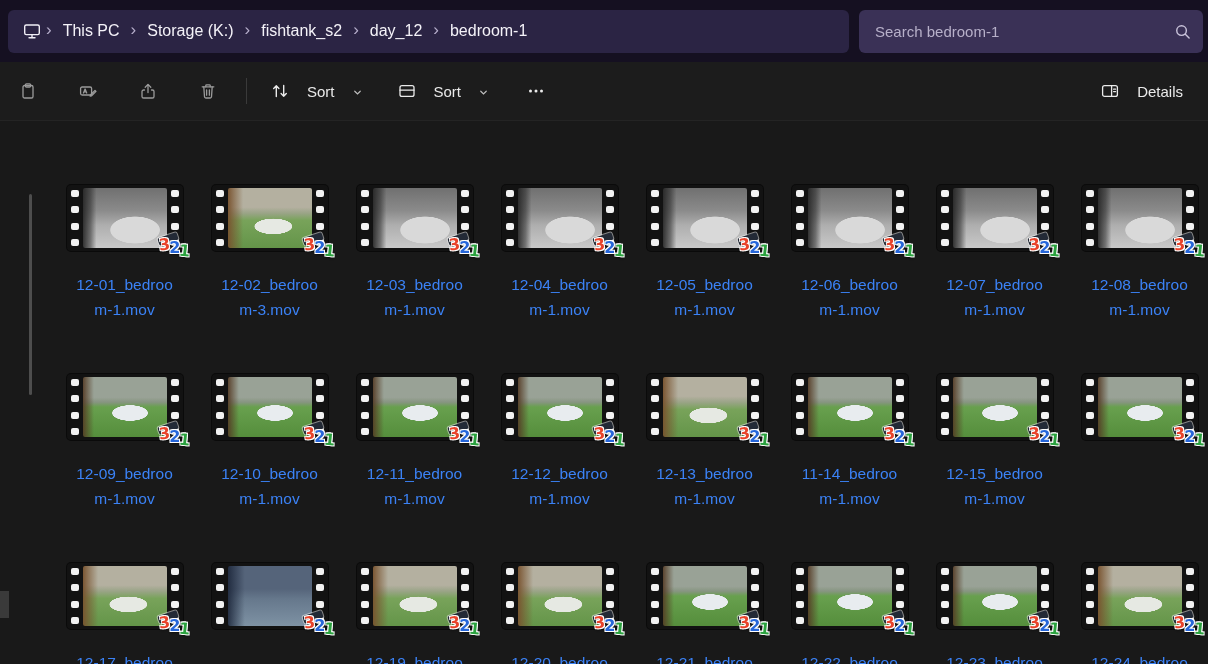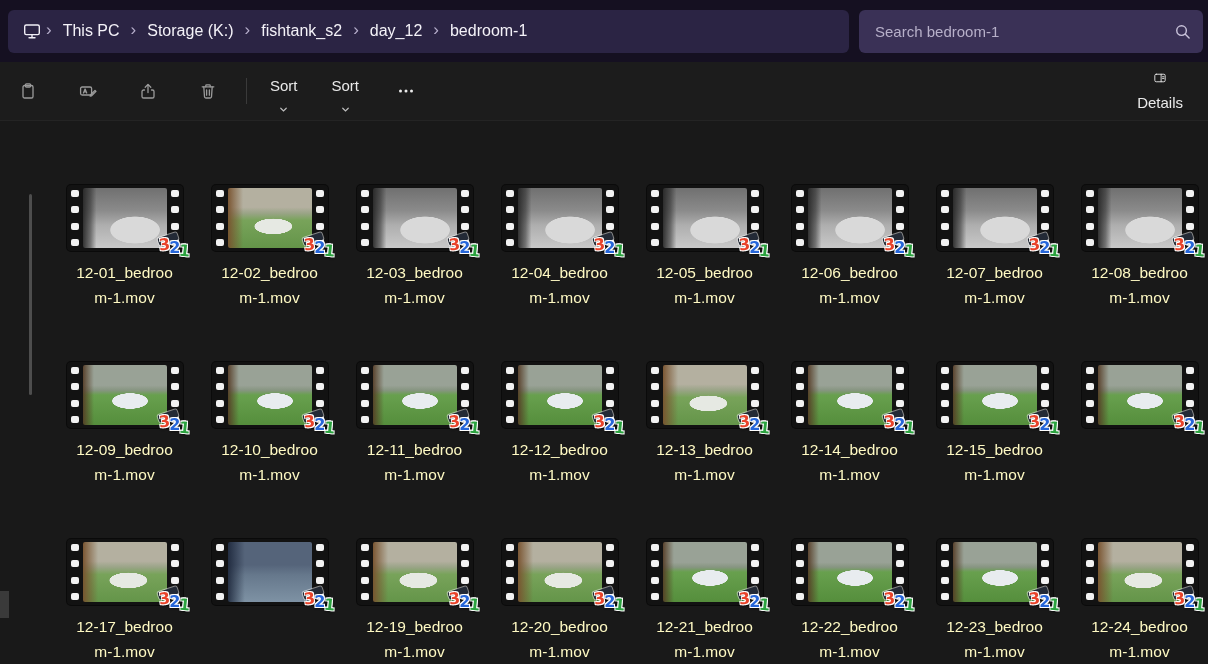--- a/index.html
+++ b/index.html
@@ -12,21 +12,21 @@
   .crumb{color:#f4f2f8;font-size:16px;padding:5px 9px;border-radius:4px;white-space:nowrap;cursor:default;}
   .crumb-sep{color:#b6aecb;font-size:17px;padding:0 2px;transform:translateY(-1px);}
   .pc-icon{display:flex;align-items:center;margin-left:4px;color:#f0eef6;}
   .search{width:344px;height:43px;background:#3a3156;border-radius:6px;display:flex;align-items:center;padding:0 12px 0 14px;box-sizing:border-box;}
   .search input{flex:1;background:transparent;border:0;outline:0;color:#22c55e;font-size:15px;font-family:inherit;min-width:0;}
   .search input::placeholder{color:#b7b0c9;opacity:1;}
   .search-icon{color:#c9c3da;display:flex;align-items:center;margin-left:8px;}
 
   
   .toolbar{height:59px;background:#1c1c1c;border-bottom:1px solid #242424;display:flex;align-items:center;padding:0 14px 0 6px;box-sizing:border-box;}
-  .tool-btn{height:40px;border:0;background:transparent;border-radius:5px;display:flex;align-items:center;justify-content:center;gap:9px;color:#eaeaea;font-size:15px;font-family:inherit;cursor:default;flex-direction:column;}
+  .tool-btn{height:40px;border:0;background:transparent;border-radius:5px;display:flex;align-items:center;justify-content:center;gap:17px;color:#eaeaea;font-size:15px;font-family:inherit;cursor:default;}
   .tool-btn.icon-only{width:44px;padding:0;color:#9b9b9b;margin-right:16px;}
   .tool-btn.labelled{padding:0 11px;}
   .chev{color:#bdbdbd;display:flex;align-items:center;transform:translateY(1px);}
   .sep{width:1px;height:26px;background:#3a3a3a;margin:0 12px 0 0;}
   .spacer{flex:1;}
   svg{display:block;}
 
   
   .main{position:relative;height:542px;}
   .nav-scrollbar{position:absolute;left:29px;top:9px;width:3px;height:201px;background:#4d4d4d;border-radius:2px;}
@@ -60,21 +60,21 @@
 
   
   .clapper{position:absolute;right:-7px;bottom:-5px;display:flex;z-index:2;font-weight:800;font-size:16px;line-height:1;font-family:"DejaVu Sans",sans-serif;letter-spacing:-1px;}
   .clapper::before{content:"";position:absolute;left:-1px;top:-5px;width:20px;height:8px;background:#232a36;transform:rotate(-18deg);border-radius:2px;box-shadow:0 0 0 1px rgba(250,250,250,.5);}
   .clapper span{position:relative;display:inline-block;z-index:1;
     text-shadow:-1px -1px 0 #fff,1px -1px 0 #fff,-1px 1px 0 #fff,1px 1px 0 #fff,0 2px 2px rgba(0,0,0,.45);}
   .clapper span:nth-child(1){transform:translateY(-3px) rotate(-6deg);}
   .clapper span:nth-child(2){transform:translateY(0);}
   .clapper span:nth-child(3){transform:translateY(3px) rotate(6deg);}
 
-  .fname{margin-top:9px;width:102px;text-align:center;font-size:15.5px;line-height:25px;color:#fef9c3;word-break:break-all;cursor:default;}
+  .fname{margin-top:21px;width:102px;text-align:center;font-size:15.5px;line-height:25px;color:#3b82f6;word-break:break-all;cursor:default;}
 </style>
 </head>
 <body>
 
 <div class="window">
 
   <div class="header">
     <div class="address">
       <span class="pc-icon">
         <svg width="20" height="20" viewBox="0 0 20 20" fill="none" stroke="currentColor" stroke-width="1.4" stroke-linecap="round">
@@ -221,21 +221,21 @@
               <i></i>
               <i></i>
             </span>
       <span class="thumb-img v-warm"></span>
       <span class="clapper">
               <span style="color: rgb(232, 67, 42);">3</span>
               <span style="color: rgb(38, 102, 217);">2</span>
               <span style="color: rgb(43, 162, 63);">1</span>
             </span>
     </div>
-    <div class="fname">12-02_bedroom-1.mov</div>
+    <div class="fname">12-02_bedroom-3.mov</div>
   </div>
 
   <div class="card">
     <div class="thumb">
       <span class="holes l">
               <i></i>
               <i></i>
               <i></i>
               <i></i>
             </span>
@@ -509,21 +509,21 @@
               <i></i>
               <i></i>
             </span>
       <span class="thumb-img v-day"></span>
       <span class="clapper">
               <span style="color: rgb(232, 67, 42);">3</span>
               <span style="color: rgb(38, 102, 217);">2</span>
               <span style="color: rgb(43, 162, 63);">1</span>
             </span>
     </div>
-    <div class="fname">12-14_bedroom-1.mov</div>
+    <div class="fname">11-14_bedroom-1.mov</div>
   </div>
 
   <div class="card">
     <div class="thumb">
       <span class="holes l">
               <i></i>
               <i></i>
               <i></i>
               <i></i>
             </span>

